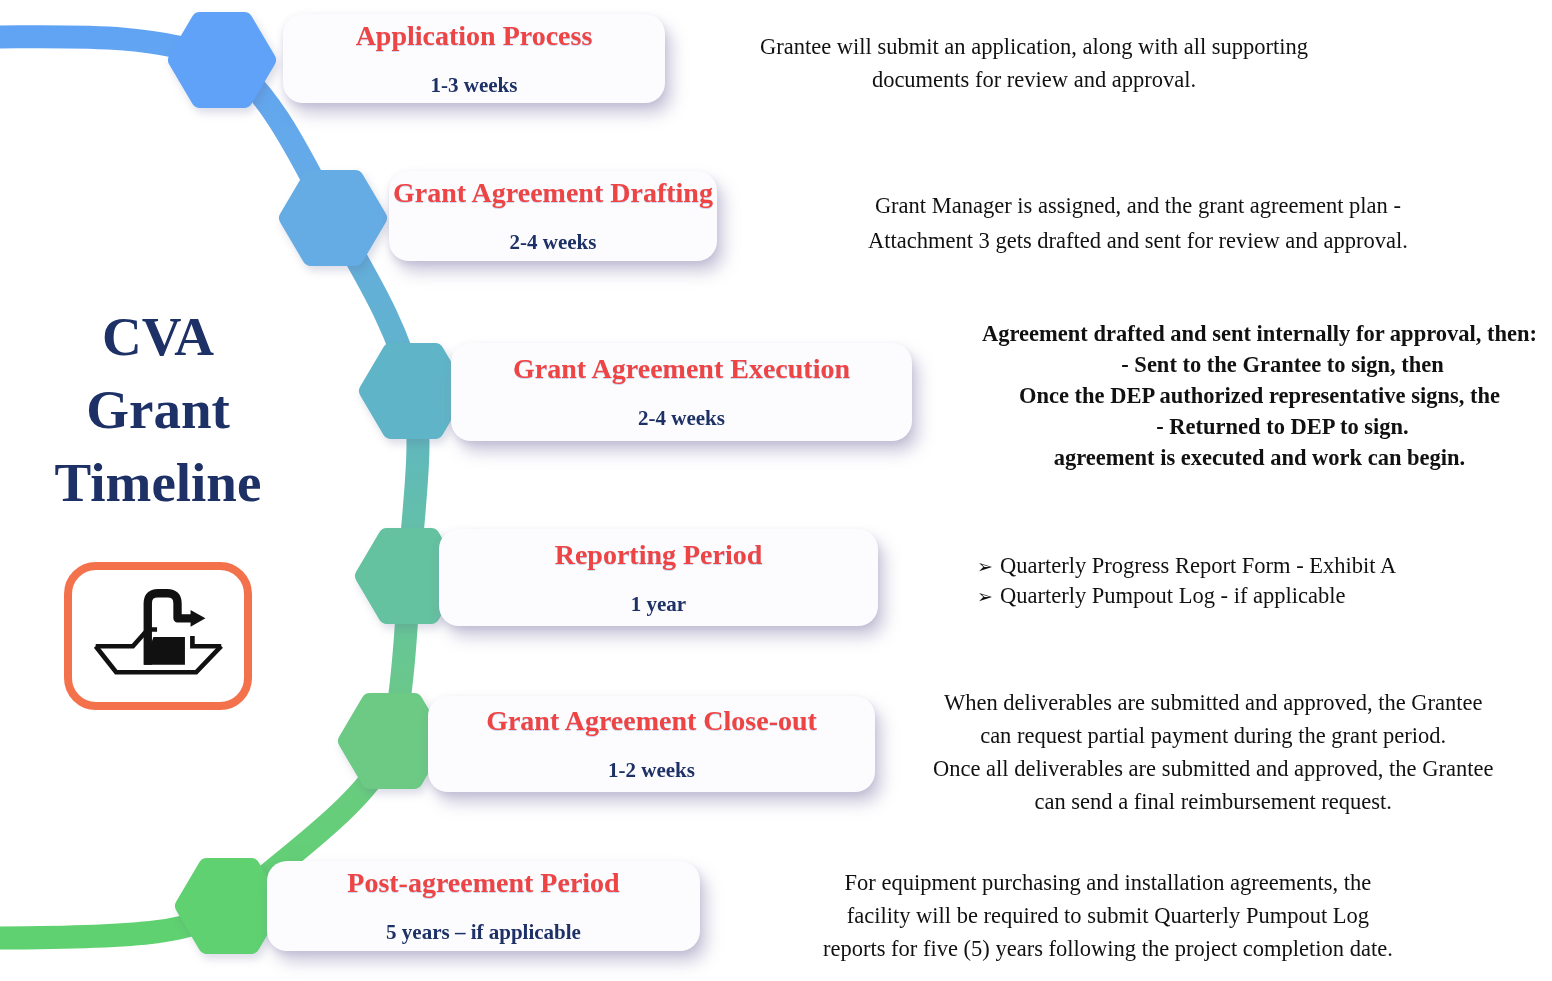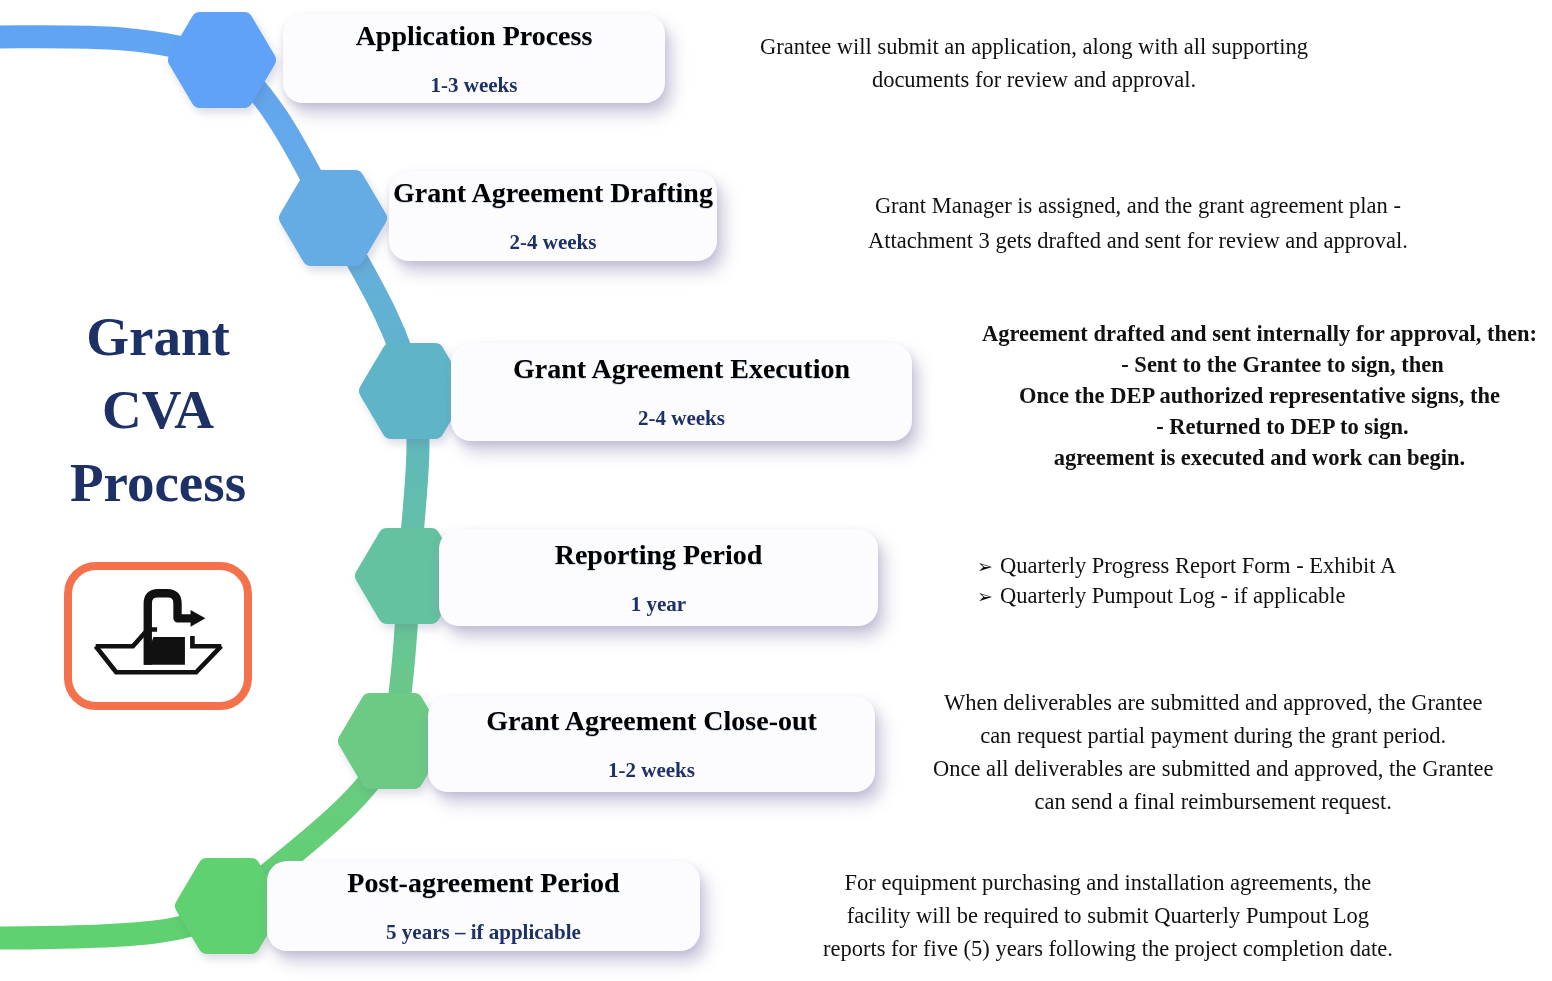--- a/index.html
+++ b/index.html
@@ -11,21 +11,21 @@
   #hex-layer{filter:drop-shadow(3px 5px 4px rgba(90,95,140,.22));}
 
   
   .stage-card{
     position:absolute;border-radius:20px;background:#FCFCFE;
     box-shadow:7px 11px 16px rgba(139,131,175,.42), 0 3px 6px rgba(150,145,185,.25);
     display:flex;flex-direction:column;align-items:center;justify-content:center;
     z-index:2;
   }
   .card-title{
-    color:#000000;font-weight:bold;font-size:28px;line-height:32px;white-space:nowrap;
+    color:#ef4444;font-weight:bold;font-size:28px;line-height:32px;white-space:nowrap;
     text-shadow:0 1px 0 rgba(120,150,220,.35);
   }
   .card-duration{
     color:#1E3167;font-weight:bold;font-size:21px;line-height:26px;white-space:nowrap;margin-top:20px;
   }
 
   
   .diagram-title{
     position:absolute;left:28px;top:300px;width:260px;text-align:center;z-index:2;
     color:#1E3167;font-weight:bold;font-size:55px;line-height:73px;
@@ -98,23 +98,23 @@
   <svg class="layer" id="hex-layer" aria-hidden="true">
     <polygon points="45,0 22,39 -22,39 -45,0 -22,-39 22,-39" transform="translate(222,60)" stroke-width="18" stroke-linejoin="round" fill="#5FA2F7" stroke="#5FA2F7"></polygon>
     <polygon points="45,0 22,39 -22,39 -45,0 -22,-39 22,-39" transform="translate(333,218)" stroke-width="18" stroke-linejoin="round" fill="#66ACE4" stroke="#66ACE4"></polygon>
     <polygon points="45,0 22,39 -22,39 -45,0 -22,-39 22,-39" transform="translate(413,391)" stroke-width="18" stroke-linejoin="round" fill="#5FB5C7" stroke="#5FB5C7"></polygon>
     <polygon points="45,0 22,39 -22,39 -45,0 -22,-39 22,-39" transform="translate(409,576)" stroke-width="18" stroke-linejoin="round" fill="#64C2A0" stroke="#64C2A0"></polygon>
     <polygon points="45,0 22,39 -22,39 -45,0 -22,-39 22,-39" transform="translate(392,741)" stroke-width="18" stroke-linejoin="round" fill="#6CCA84" stroke="#6CCA84"></polygon>
     <polygon points="45,0 22,39 -22,39 -45,0 -22,-39 22,-39" transform="translate(229,906)" stroke-width="18" stroke-linejoin="round" fill="#5FD170" stroke="#5FD170"></polygon>
   </svg>
 
   <div class="diagram-title">
+    <div>CVA</div>
     <div>Grant</div>
-    <div>CVA</div>
-    <div>Process</div>
+    <div>Timeline</div>
   </div>
 
   <div class="logo-box">
     <svg width="140" height="106" viewBox="0 0 150 114" aria-hidden="true">
 
       <path d="M8 68 L30 96 L116 96 L143 68" fill="none" stroke="#111111" stroke-width="5" stroke-linejoin="miter"></path>
 
       <path d="M8 68 L48 68 L64 50 L74 50" fill="none" stroke="#111111" stroke-width="5"></path>
 
       <path d="M143 68 L112 68 L112 57" fill="none" stroke="#111111" stroke-width="5"></path>

